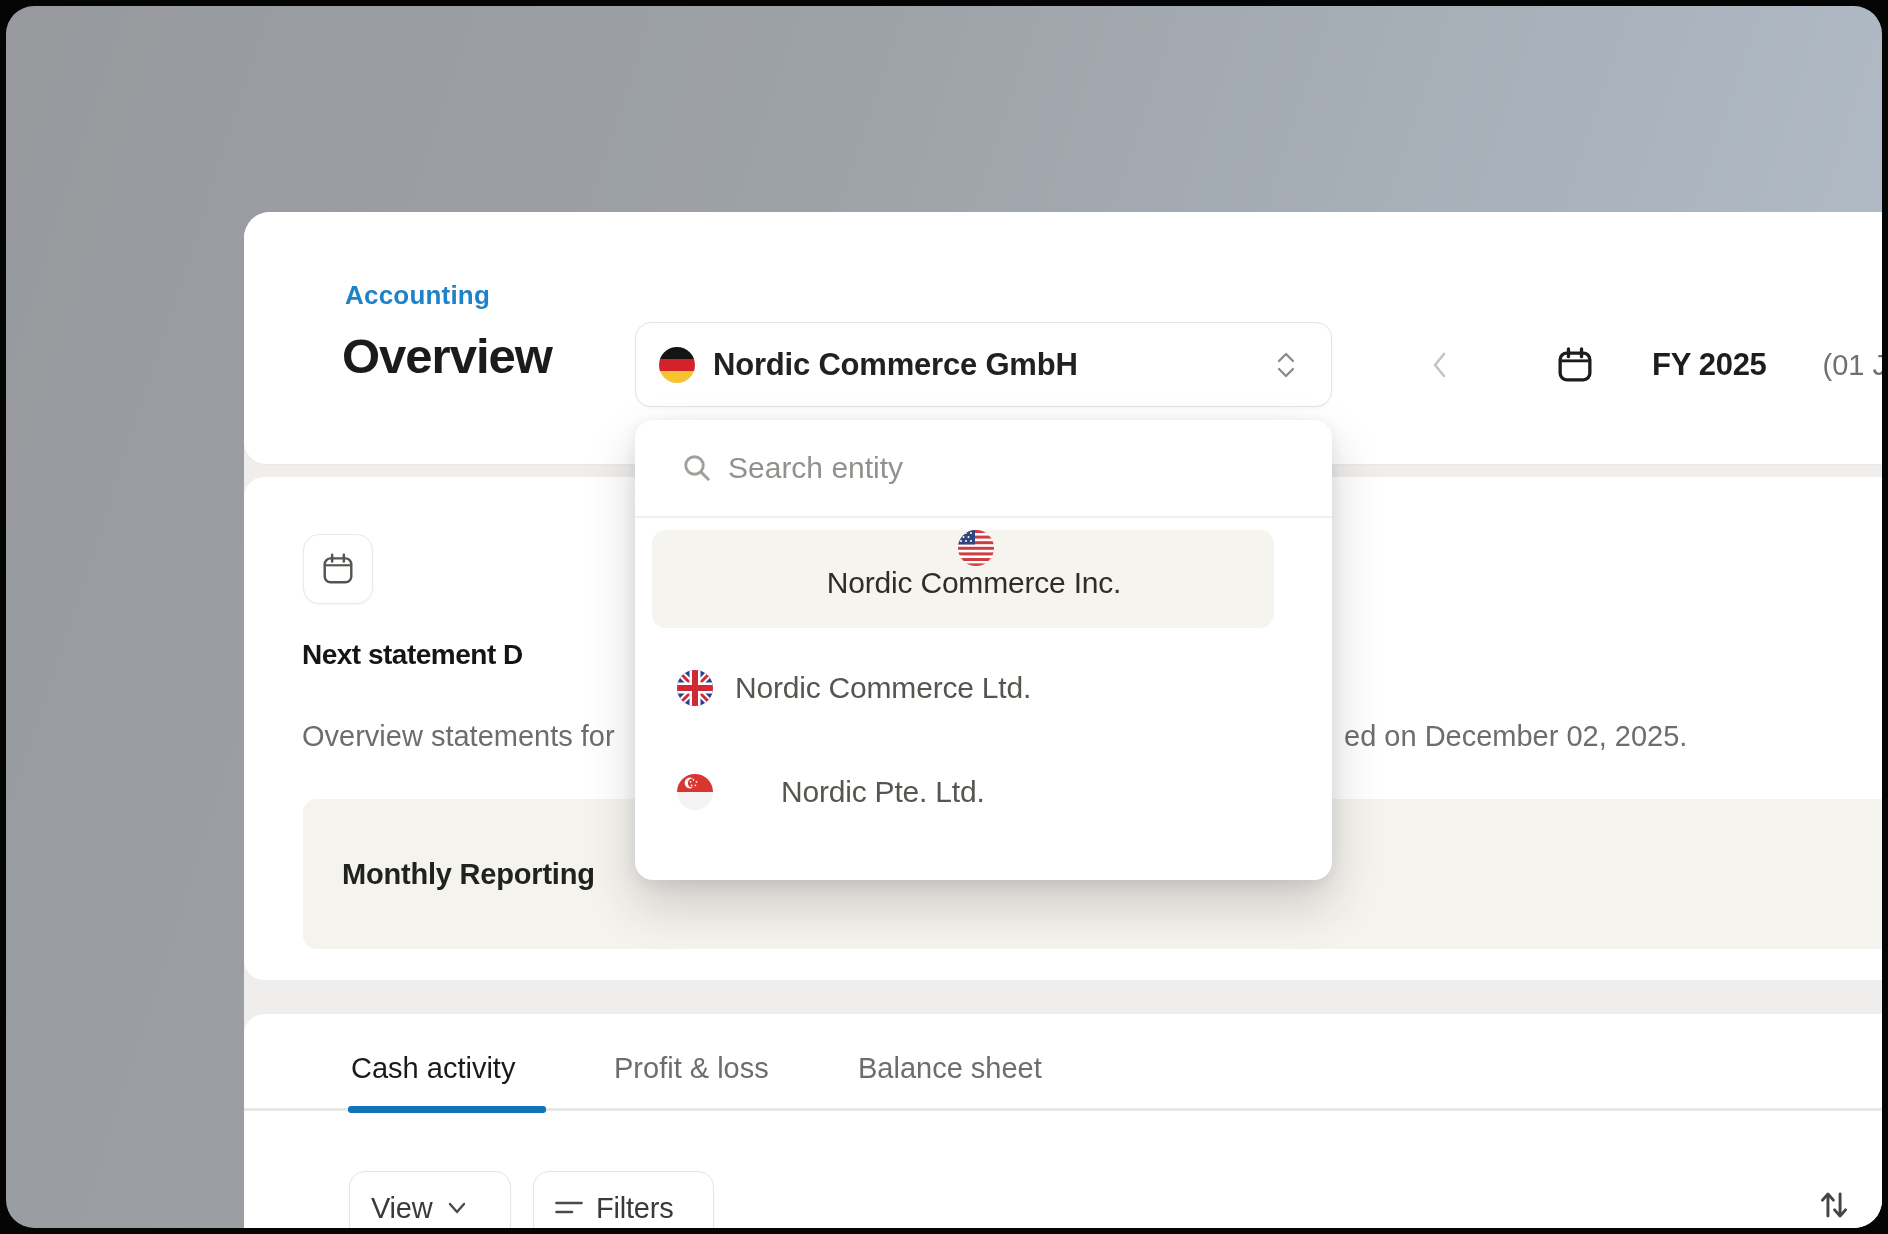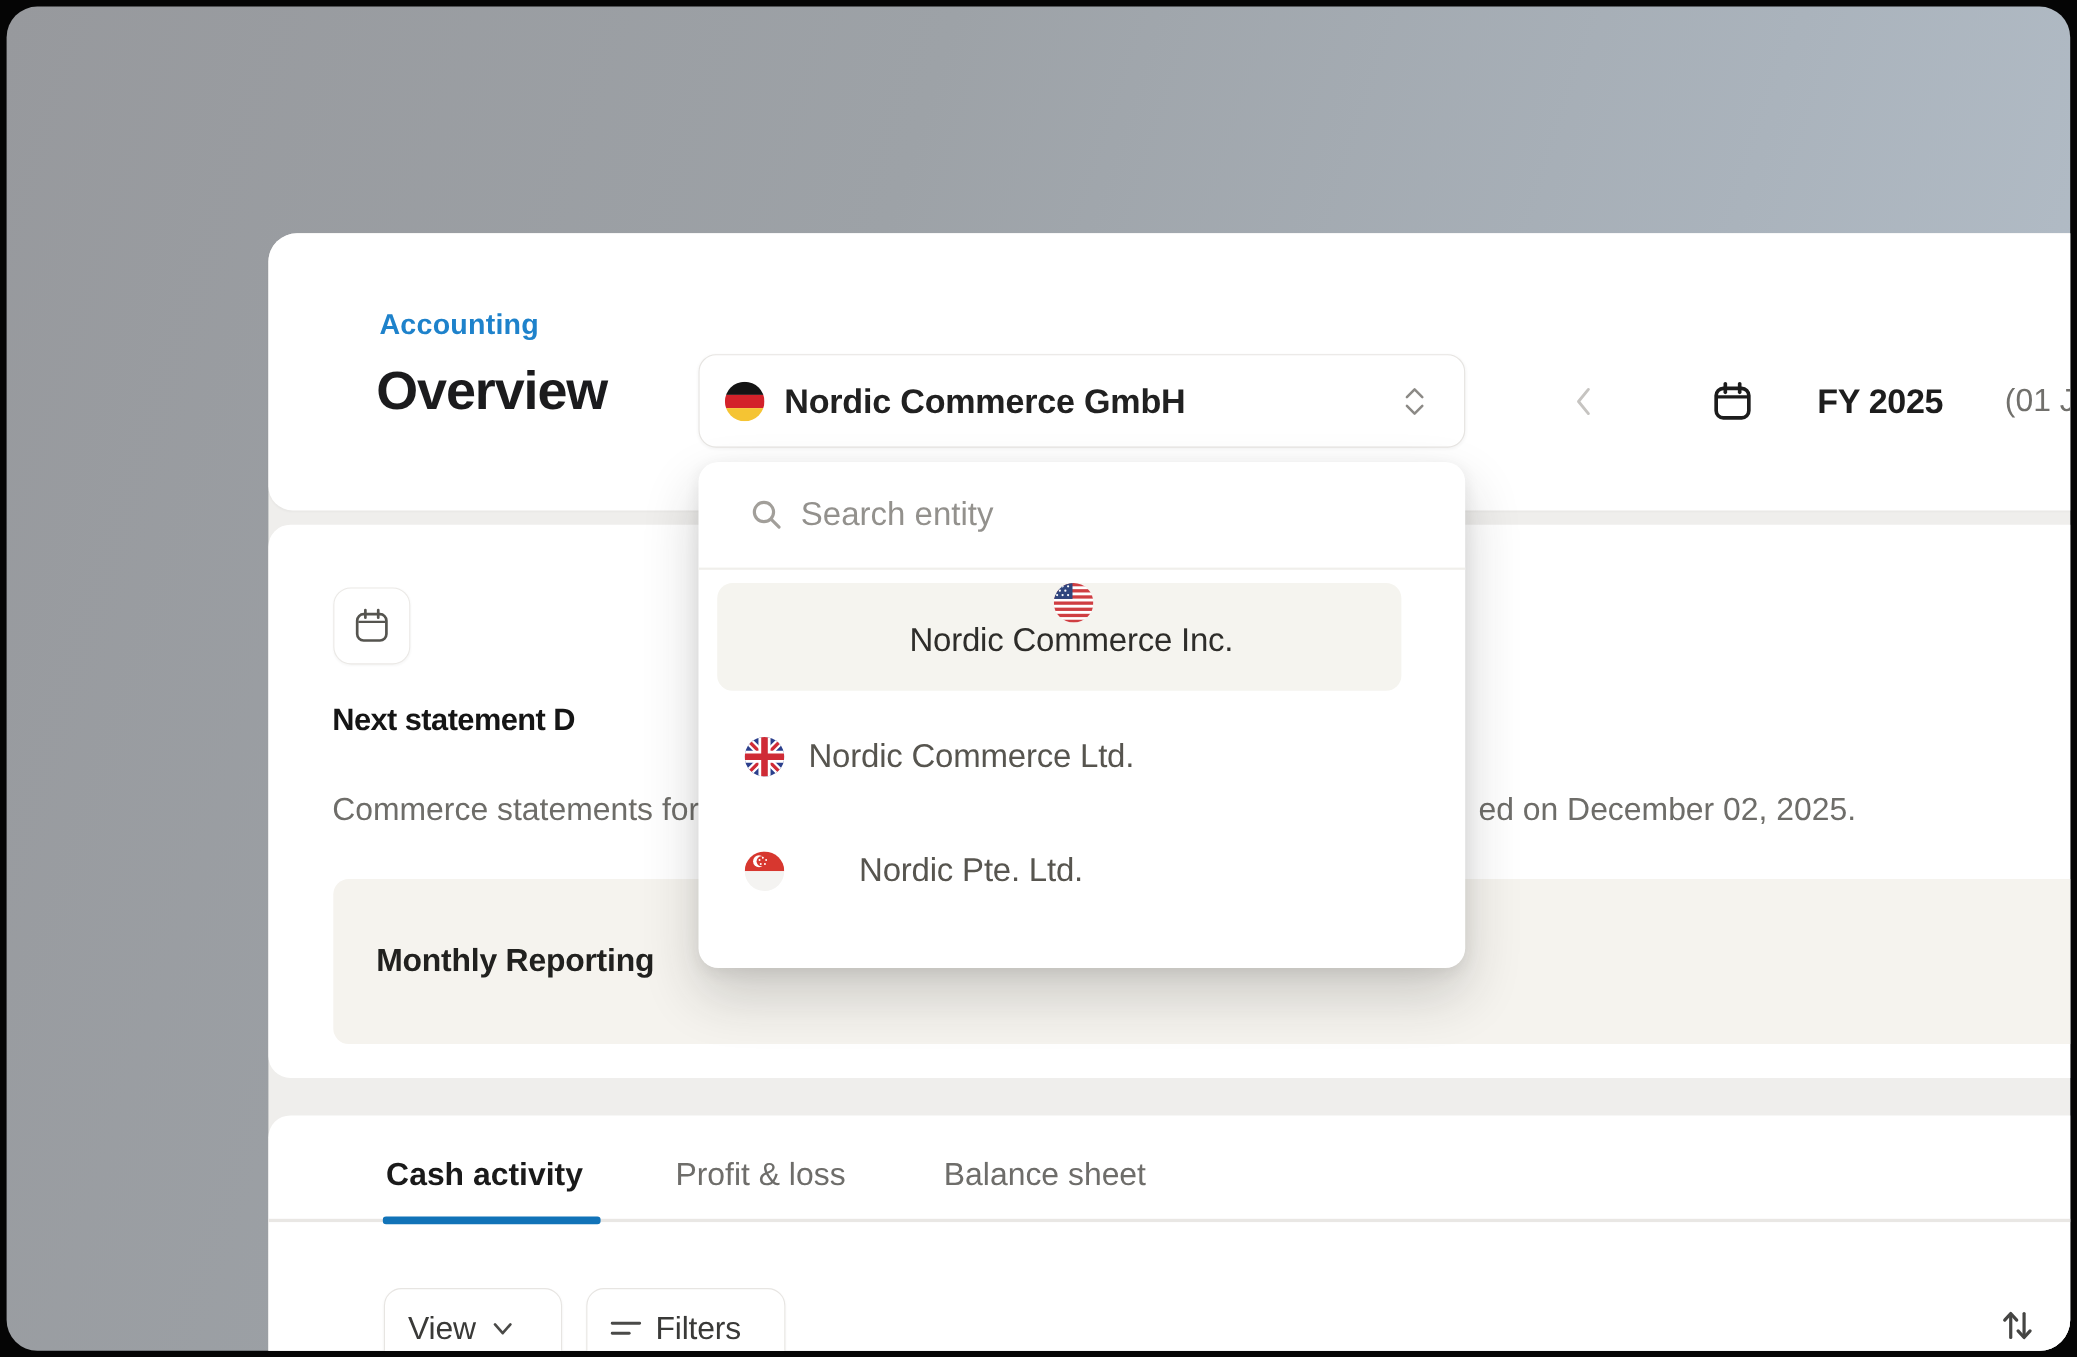--- a/index.html
+++ b/index.html
@@ -52,21 +52,21 @@
   .stmt-desc-right { position:absolute; left:1100px; top:243px; font-size:29px; color:#6e6d69; white-space:nowrap; }
   .badge-bar {
     position:absolute; left:59px; top:322px; width:1600px; height:150px;
     background:#f5f3ee; border-radius:14px; display:flex; align-items:center;
   }
   .badge-bar .badge-label { margin-left:39px; font-size:29px; font-weight:700; color:#21211f; letter-spacing:-.2px; }
 
   
   .tabs { position:absolute; left:0; top:0; width:100%; height:97px; border-bottom:3px solid #e9e7e4; }
   .tab { position:absolute; top:38px; font-size:29px; color:#6e6d6a; cursor:pointer; white-space:nowrap; background:none; border:none; font-family:inherit; }
-  .tab.active { font-weight:700; color:#1a1a1a; }
+  .tab.active { font-weight:400; color:#1a1a1a; }
   .tab-1 { left:107px; } .tab-2 { left:370px; } .tab-3 { left:614px; }
   .tab-underline { position:absolute; left:104px; top:92px; width:198px; height:7px; background:#1173b8; border-radius:3px; }
   .btn {
     position:absolute; top:157px; height:74px; background:#fff;
     border:1.5px solid #e7e5e2; border-radius:16px;
     display:flex; align-items:center; cursor:pointer; font-family:inherit;
     box-shadow:0 1px 2px rgba(40,40,40,.03);
   }
   .btn .btn-label { font-size:29px; color:#3a3a38; letter-spacing:-.2px; }
   .view-btn { left:105px; width:162px; }
@@ -142,21 +142,21 @@
     <section class="card card-statement">
       <div class="icon-box">
         <svg width="34" height="34" viewBox="0 0 32 32" fill="none">
           <rect x="3.5" y="6" width="25" height="22.5" rx="5.5" stroke="#55544f" stroke-width="2.3"></rect>
           <line x1="10.5" y1="2.5" x2="10.5" y2="9" stroke="#55544f" stroke-width="2.3" stroke-linecap="round"></line>
           <line x1="21.5" y1="2.5" x2="21.5" y2="9" stroke="#55544f" stroke-width="2.3" stroke-linecap="round"></line>
           <line x1="4.5" y1="12.5" x2="27.5" y2="12.5" stroke="#55544f" stroke-width="2"></line>
         </svg>
       </div>
       <h2 class="stmt-heading">Next statement D</h2>
-      <p class="stmt-desc-left">Commerce statements for</p>
+      <p class="stmt-desc-left">Overview statements for</p>
       <p class="stmt-desc-right">ed on December 02, 2025.</p>
       <div class="badge-bar">
         <span class="badge-label">Monthly Reporting</span>
       </div>
     </section>
 
     <section class="card card-reports">
       <div class="tabs">
         <button class="tab tab-1 active">Cash activity</button>
         <button class="tab tab-2">Profit &amp; loss</button>

